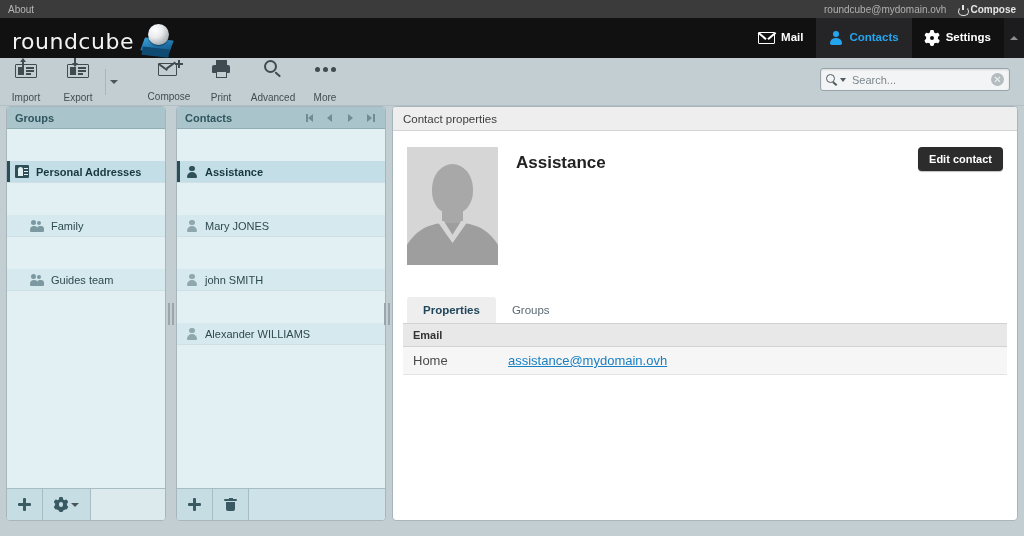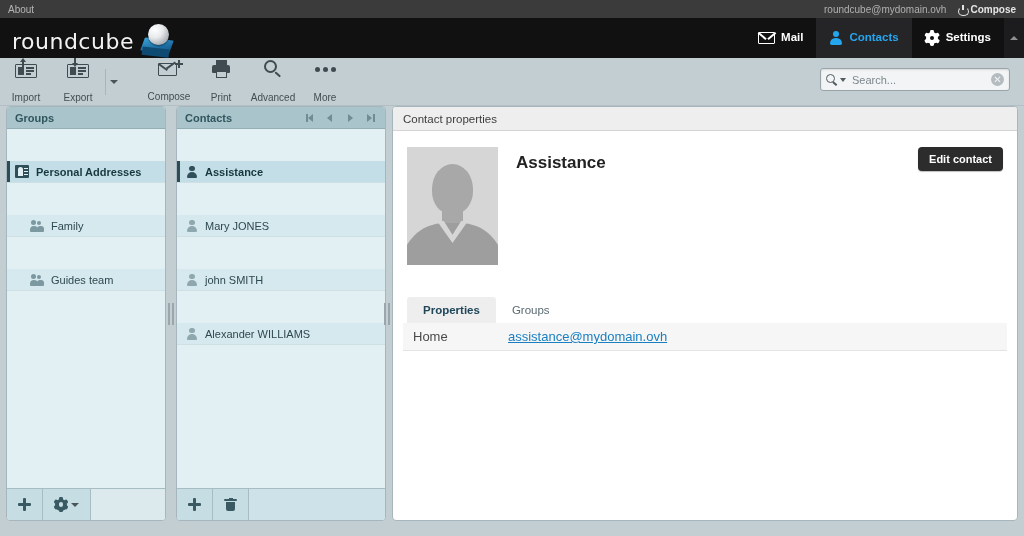--- a/index.html
+++ b/index.html
@@ -583,20 +583,21 @@
         <div class="contact-name">Assistance</div>
         <div class="edit-btn">Edit contact</div>
       </div>
 
       <div class="tabs">
         <div class="tab active">Properties</div>
         <div class="tab">Groups</div>
       </div>
 
       <div class="proptable">
+        <div class="prop-section">Email</div>
         <div class="prop-row">
           <span class="k">Home</span>
           <span class="v">
             <a href="#">assistance@mydomain.ovh</a>
           </span>
         </div>
       </div>
     </div>
   </div>
 

